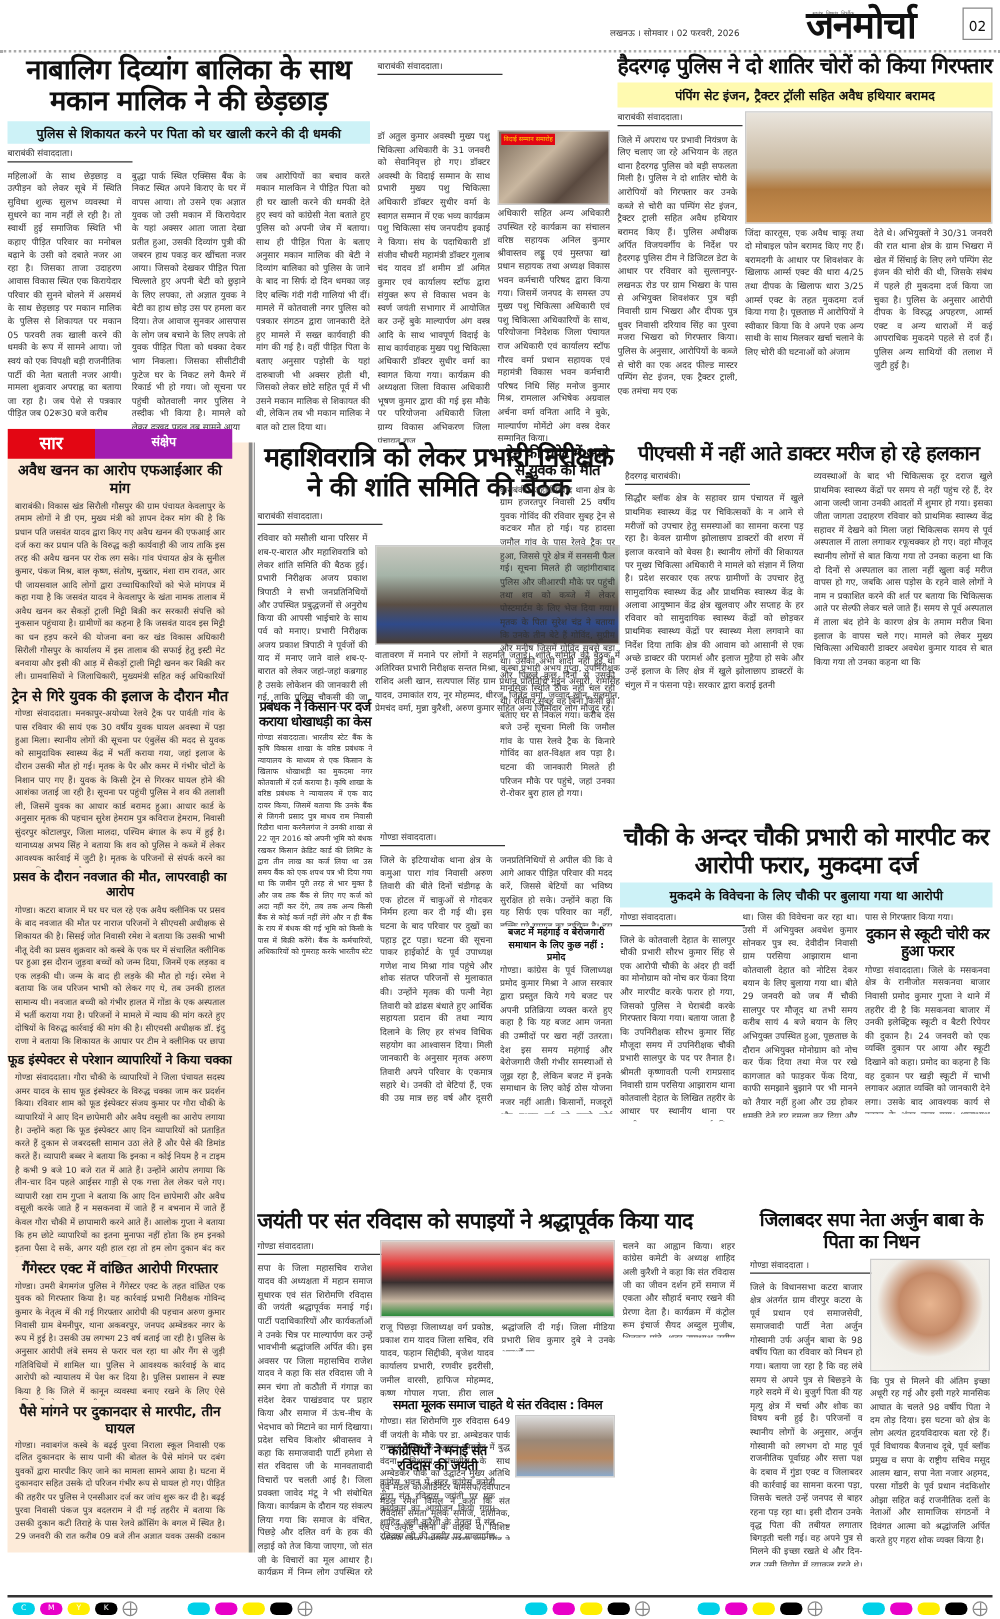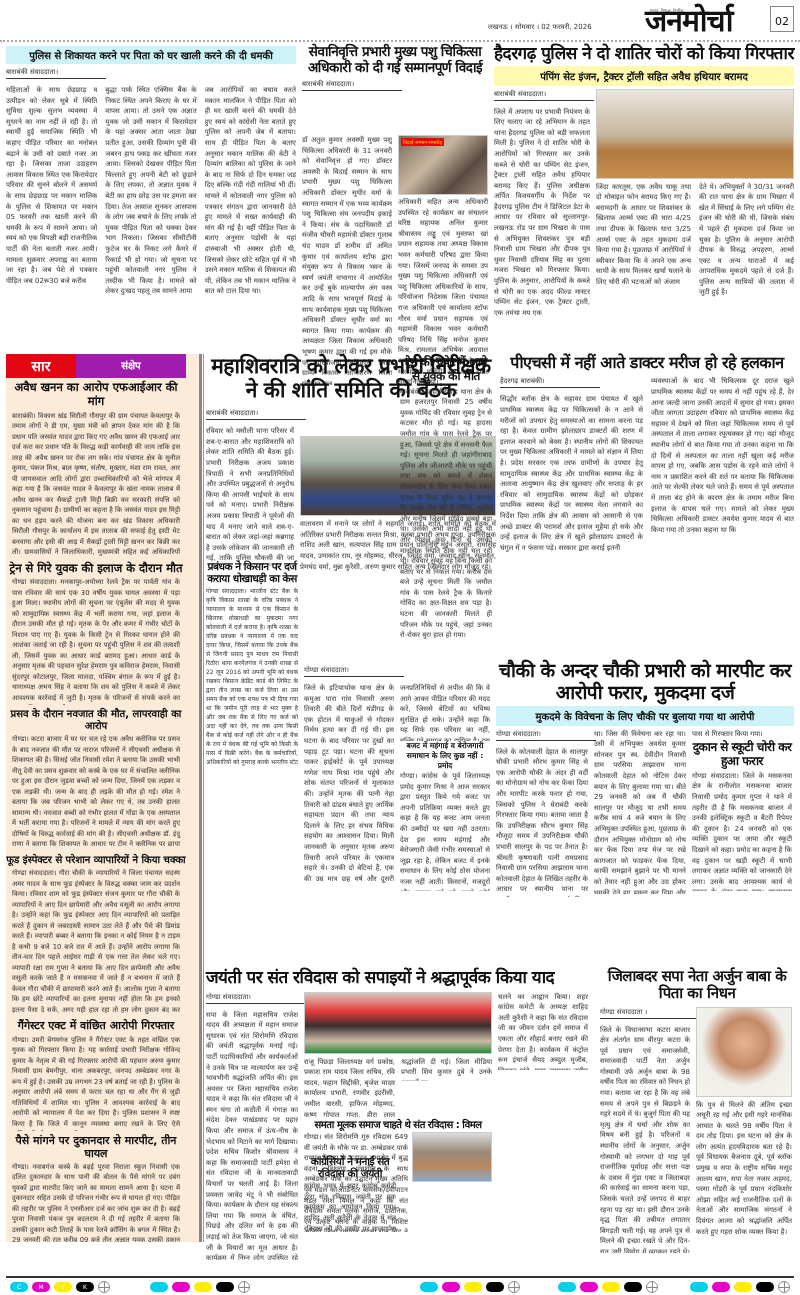--- a/index.html
+++ b/index.html
@@ -28,31 +28,31 @@
 
 <div class="abs" style="left:0;top:0;width:800px;height:40px;">
   <div class="abs" style="left:488px;top:22px;font-size:7px;color:#333;">लखनऊ । सोमवार । 02 फरवरी, 2026</div>
   <div class="abs" style="left:650px;top:8px;font-size:4px;color:#555;">स्वतंत्र, निष्पक्ष, निर्भीक</div>
   <div class="abs" style="left:645px;top:4px;font-size:30px;font-weight:bold;color:#111;letter-spacing:-1px;line-height:34px;">जनमोर्चा</div>
   <div class="abs" style="left:770px;top:6px;width:24px;height:26px;border:1px solid #888;font-size:11px;text-align:center;line-height:30px;">02</div>
   <div class="abs rule" style="left:0;top:40px;width:800px;"></div>
 </div>
 
 <div class="abs" style="left:6px;top:44px;width:290px;">
+  <div class="hl" style="font-size:22px;">नाबालिग दिव्यांग बालिका के साथ मकान मालिक ने की छेड़छाड़</div>
   <div style="background:#cdf2f7;font-weight:bold;font-size:10px;text-align:center;padding:2px 0;margin-top:2px;">पुलिस से शिकायत करने पर पिता को घर खाली करने की दी धमकी</div>
   <div class="byline" style="margin-top:3px;">बाराबंकी संवाददाता।</div>
   <div class="cols" style="height:213px;">
     <div class="body-text">महिलाओं के साथ छेड़छाड़ व उत्पीड़न को लेकर सूबे में स्थिति सुविधा शुल्क सुलभ व्यवस्था में सुधरने का नाम नहीं ले रही है। तो स्वार्थी हुई समाजिक स्थिति भी कहाए पीड़ित परिवार का मनोबल बढ़ाने के उसी को दबाते नजर आ रहा है। जिसका ताजा उदाहरण आवास विकास स्थित एक किरायेदार परिवार की सुनने बोलने में असमर्थ के साथ छेड़छाड़ पर मकान मालिक के पुलिस से शिकायत पर मकान 05 फरवरी तक खाली करने की धमकी के रूप में सामने आया। जो स्वयं को एक विपक्षी बड़ी राजनीतिक पार्टी की नेता बताती नजर आयी। मामला शुक्रवार अपराह्न का बताया जा रहा है। जब पेशे से पत्रकार पीड़ित जब 02रू30 बजे करीब</div>
     <div class="body-text">बुद्धा पार्क स्थित एक्सिस बैंक के निकट स्थित अपने किराए के घर में वापस आया। तो उसने एक अज्ञात युवक जो उसी मकान में किरायेदार के यहां अक्सर आता जाता देखा प्रतीत हुआ, उसकी दिव्यांग पुत्री की जबरन हाथ पकड़ कर खींचता नजर आया। जिसको देखकर पीड़ित पिता चिल्लाते हुए अपनी बेटी को छुड़ाने के लिए लपका, तो अज्ञात युवक ने बेटी का हाथ छोड़ उस पर हमला कर दिया। तेज आवाज सुनकर आसपास के लोग जब बचाने के लिए लपके तो युवक पीड़ित पिता को धक्का देकर भाग निकला। जिसका सीसीटीवी फुटेज घर के निकट लगे कैमरे में रिकार्ड भी हो गया। जो सूचना पर पहुंची कोतवाली नगर पुलिस ने तस्दीक भी किया है। मामले को लेकर दुःखद पहलू तब सामने आया</div>
     <div class="body-text">जब आरोपियों का बचाव करते मकान मालकिन ने पीड़ित पिता को ही घर खाली करने की धमकी देते हुए स्वयं को कांग्रेसी नेता बताते हुए पुलिस को अपनी जेब में बताया। साथ ही पीड़ित पिता के बताए अनुसार मकान मालिक की बेटी ने दिव्यांग बालिका को पुलिस के जाने के बाद ना सिर्फ दो दिन धमका जड़ दिए बल्कि गंदी गंदी गालियां भी दीं। मामले में कोतवाली नगर पुलिस को पत्रकार संगठन द्वारा जानकारी देते हुए मामले में सख्त कार्यवाही की मांग की गई है। वहीं पीड़ित पिता के बताए अनुसार पड़ोसी के यहां दारुबाजी भी अक्सर होती थी, जिसको लेकर छोटे सहित पूर्व में भी उसने मकान मालिक से शिकायत की थी, लेकिन तब भी मकान मालिक ने बात को टाल दिया था।</div>
   </div>
 </div>
 
 <div class="abs" style="left:302px;top:44px;width:186px;">
-  <div class="hl" style="font-size:13.5px;">सेवानिवृत्ति प्रभारी मुख्य पशु चिकित्सा अधिकारी को दी गई सम्मानपूर्ण विदाई</div>
   <div class="byline" style="margin-top:4px;">बाराबंकी संवाददाता।</div>
   <div style="display:flex;gap:6px;margin-top:44px;">
     <div class="body-text" style="width:90px;height:250px;">डॉ अतुल कुमार अवस्थी मुख्य पशु चिकित्सा अधिकारी के 31 जनवरी को सेवानिवृत्त हो गए। डॉक्टर अवस्थी के विदाई सम्मान के साथ प्रभारी मुख्य पशु चिकित्सा अधिकारी डॉक्टर सुधीर वर्मा के स्वागत सम्मान में एक भव्य कार्यक्रम पशु चिकित्सा संघ जनपदीय इकाई ने किया। संघ के पदाधिकारी डॉ संजीव चौधरी महामंत्री डॉक्टर गुलाब चंद यादव डॉ शमीम डॉ अमित कुमार एवं कार्यालय स्टॉफ द्वारा संयुक्त रूप से विकास भवन के स्वर्ण जयंती सभागार में आयोजित कर उन्हें बुके माल्यार्पण अंग वस्त्र आदि के साथ भावपूर्ण विदाई के साथ कार्यवाहक मुख्य पशु चिकित्सा अधिकारी डॉक्टर सुधीर वर्मा का स्वागत किया गया। कार्यक्रम की अध्यक्षता जिला विकास अधिकारी भूषण कुमार द्वारा की गई इस मौके पर परियोजना अधिकारी जिला ग्राम्य विकास अभिकरण जिला पंचायत राज</div>
     <div style="width:90px;">
       <div class="photo" style="height:60px;position:relative;">
         <div style="position:absolute;left:2px;top:2px;background:#e30613;color:#ffd800;font-size:5px;padding:1px 2px;">विदाई सम्मान समारोह</div>
       </div>
       <div class="body-text" style="height:188px;margin-top:2px;">अधिकारी सहित अन्य अधिकारी उपस्थित रहे कार्यक्रम का संचालन वरिष्ठ सहायक अनिल कुमार श्रीवास्तव लड्डू एवं मुस्तफा खां प्रधान सहायक तथा अध्यक्ष विकास भवन कर्मचारी परिषद द्वारा किया गया। जिसमें जनपद के समस्त उप मुख्य पशु चिकित्सा अधिकारी एवं पशु चिकित्सा अधिकारियों के साथ, परियोजना निदेशक जिला पंचायत राज अधिकारी एवं कार्यालय स्टॉफ गौरव वर्मा प्रधान सहायक एवं महामंत्री विकास भवन कर्मचारी परिषद निधि सिंह मनोज कुमार मिश्र, रामलाल अभिषेक अग्रवाल अर्चना वर्मा वनिता आदि ने बुके, माल्यार्पण मोमेंटो अंग वस्त्र देकर सम्मानित किया।</div>
     </div>
   </div>
@@ -70,21 +70,21 @@
       <div class="photo" style="height:90px;background:linear-gradient(180deg,#eae5dd 0%,#c8b8a0 50%,#b07a40 70%,#c88e4e 100%);"></div>
       <div class="cols" style="height:160px;margin-top:3px;">
         <div class="body-text">जिंदा कारतूस, एक अवैध चाकू तथा दो मोबाइल फोन बरामद किए गए हैं। बरामदगी के आधार पर शिवशंकर के खिलाफ आर्म्स एक्ट की धारा 4/25 तथा दीपक के खिलाफ धारा 3/25 आर्म्स एक्ट के तहत मुकदमा दर्ज किया गया है। पूछताछ में आरोपियों ने स्वीकार किया कि वे अपने एक अन्य साथी के साथ मिलकर खर्चा चलाने के लिए चोरी की घटनाओं को अंजाम</div>
         <div class="body-text">देते थे। अभियुक्तों ने 30/31 जनवरी की रात थाना क्षेत्र के ग्राम भिखरा में खेत में सिंचाई के लिए लगे पम्पिंग सेट इंजन की चोरी की थी, जिसके संबंध में पहले ही मुकदमा दर्ज किया जा चुका है। पुलिस के अनुसार आरोपी दीपक के विरुद्ध अपहरण, आर्म्स एक्ट व अन्य धाराओं में कई आपराधिक मुकदमे पहले से दर्ज हैं। पुलिस अन्य साथियों की तलाश में जुटी हुई है।</div>
       </div>
     </div>
   </div>
 </div>
 
 <div class="abs sar-box" style="left:6px;top:354px;width:196px;height:888px;"></div>
-<div class="abs" style="left:6px;top:354px;width:180px;height:888px;overflow:hidden;">
+<div class="abs" style="left:6px;top:343px;width:180px;height:888px;overflow:hidden;">
   <div style="display:flex;height:24px;">
     <div style="width:70px;background:#e30613;color:#fff;font-weight:bold;font-size:14px;text-align:center;line-height:24px;">सार</div>
     <div style="flex:1;background:#a21caf;color:#fff;font-weight:bold;font-size:10px;text-align:center;line-height:24px;">संक्षेप</div>
   </div>
   <div>
     <div class="sar-hl" style="font-size:11.5px;">अवैध खनन का आरोप एफआईआर की मांग</div>
     <div class="sar-text" style="height:148px;overflow:hidden;">बाराबंकी। विकास खंड सिरौली गौसपुर की ग्राम पंचायत केवलापुर के तमाम लोगों ने डी एम, मुख्य मंत्री को ज्ञापन देकर मांग की है कि प्रधान पति जसवंत यादव द्वारा किए गए अवैध खनन की एफआई आर दर्ज करा कर प्रधान पति के विरुद्ध कड़ी कार्यवाही की जाय ताकि इस तरह की अवैध खनन पर रोक लग सके। गांव पंचायत क्षेत्र के सुनील कुमार, पंकज मिश्र, बाल कृष्ण, संतोष, मुख्तार, मंशा राम रावत, आर पी जायसवाल आदि लोगों द्वारा उच्चाधिकारियों को भेजे मांगपत्र में कहा गया है कि जसवंत यादव ने केवलापुर के खंता नामक तालाब में अवैध खनन कर सैकड़ों ट्राली मिट्टी बिक्री कर सरकारी संपत्ति को नुकसान पहुंचाया है। ग्रामीणों का कहना है कि जसवंत यादव इस मिट्टी का धन हड़प करने की योजना बना कर खंड विकास अधिकारी सिरौली गौसपुर के कार्यालय में इस तालाब की सफाई हेतु इस्टी मेट बनवाया और इसी की आड़ में सैकड़ों ट्राली मिट्टी खनन कर बिक्री कर ली। ग्रामवासियों ने जिलाधिकारी, मुख्यमंत्री सहित कई अधिकारियों को मांगपत्र देकर अवैध खनन की एफआई आर दर्ज करने की मांग की है।</div>
   </div>
   <div>
     <div class="sar-hl" style="font-size:11.5px;">ट्रेन से गिरे युवक की इलाज के दौरान मौत</div>

